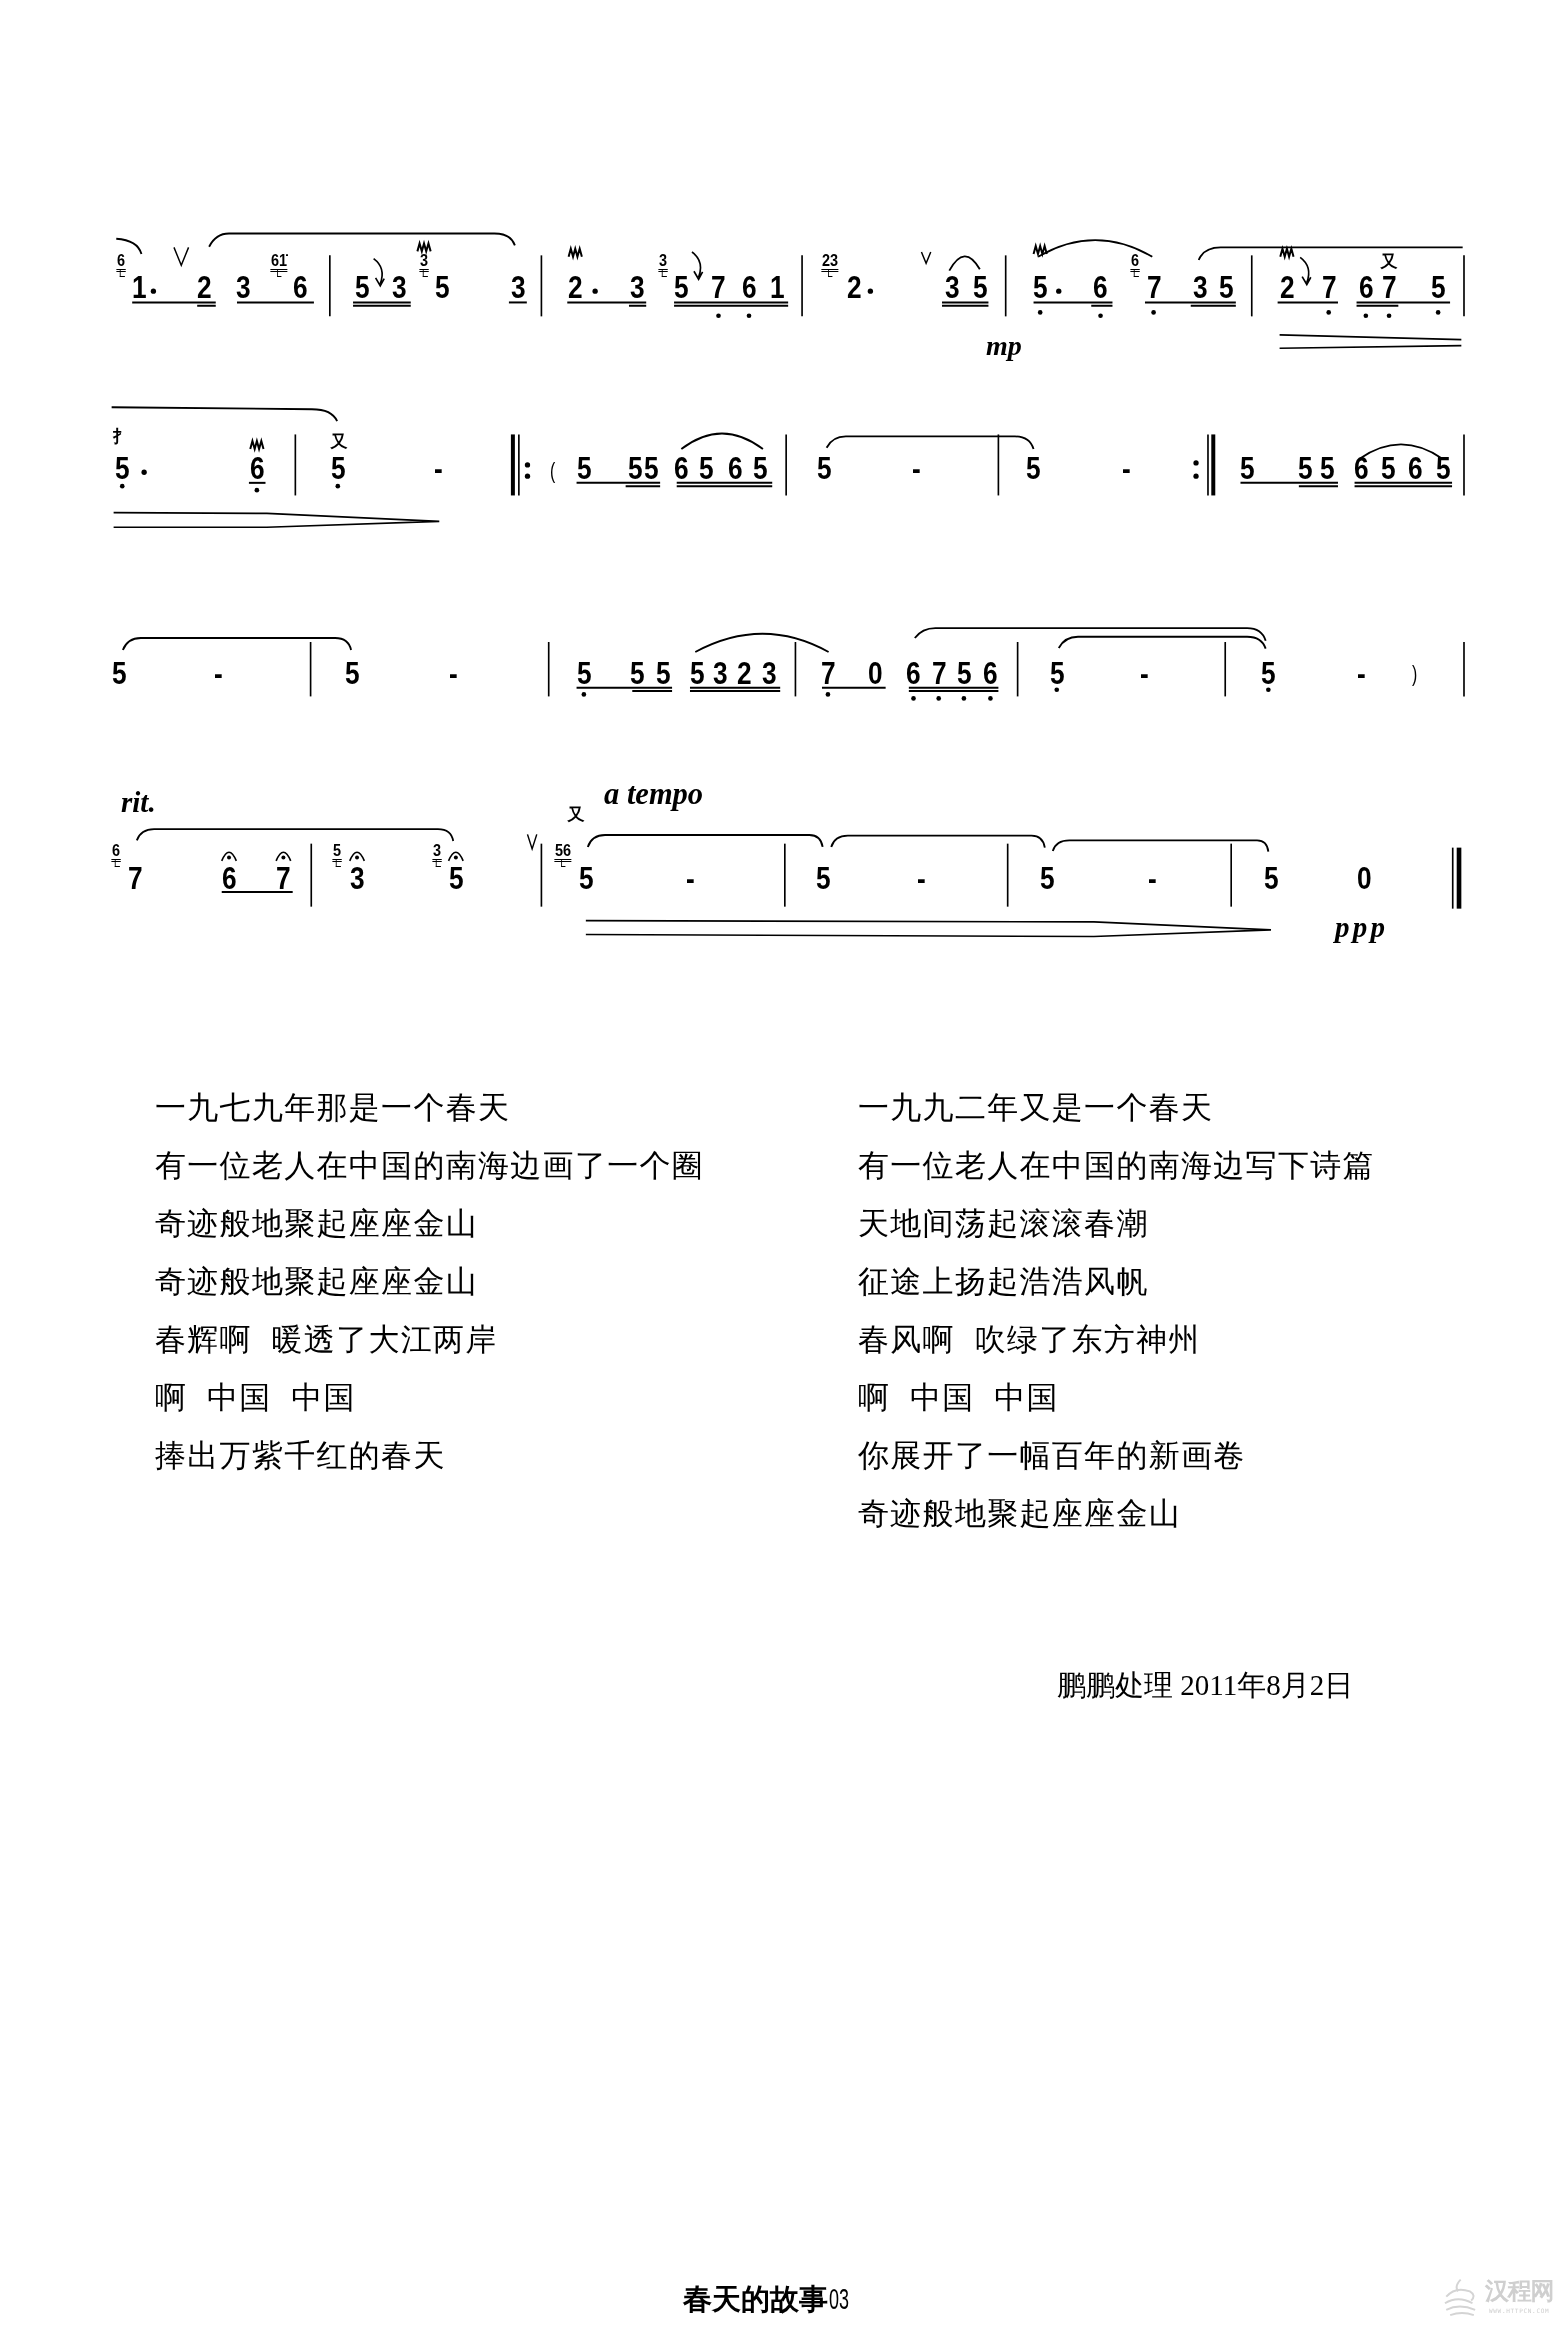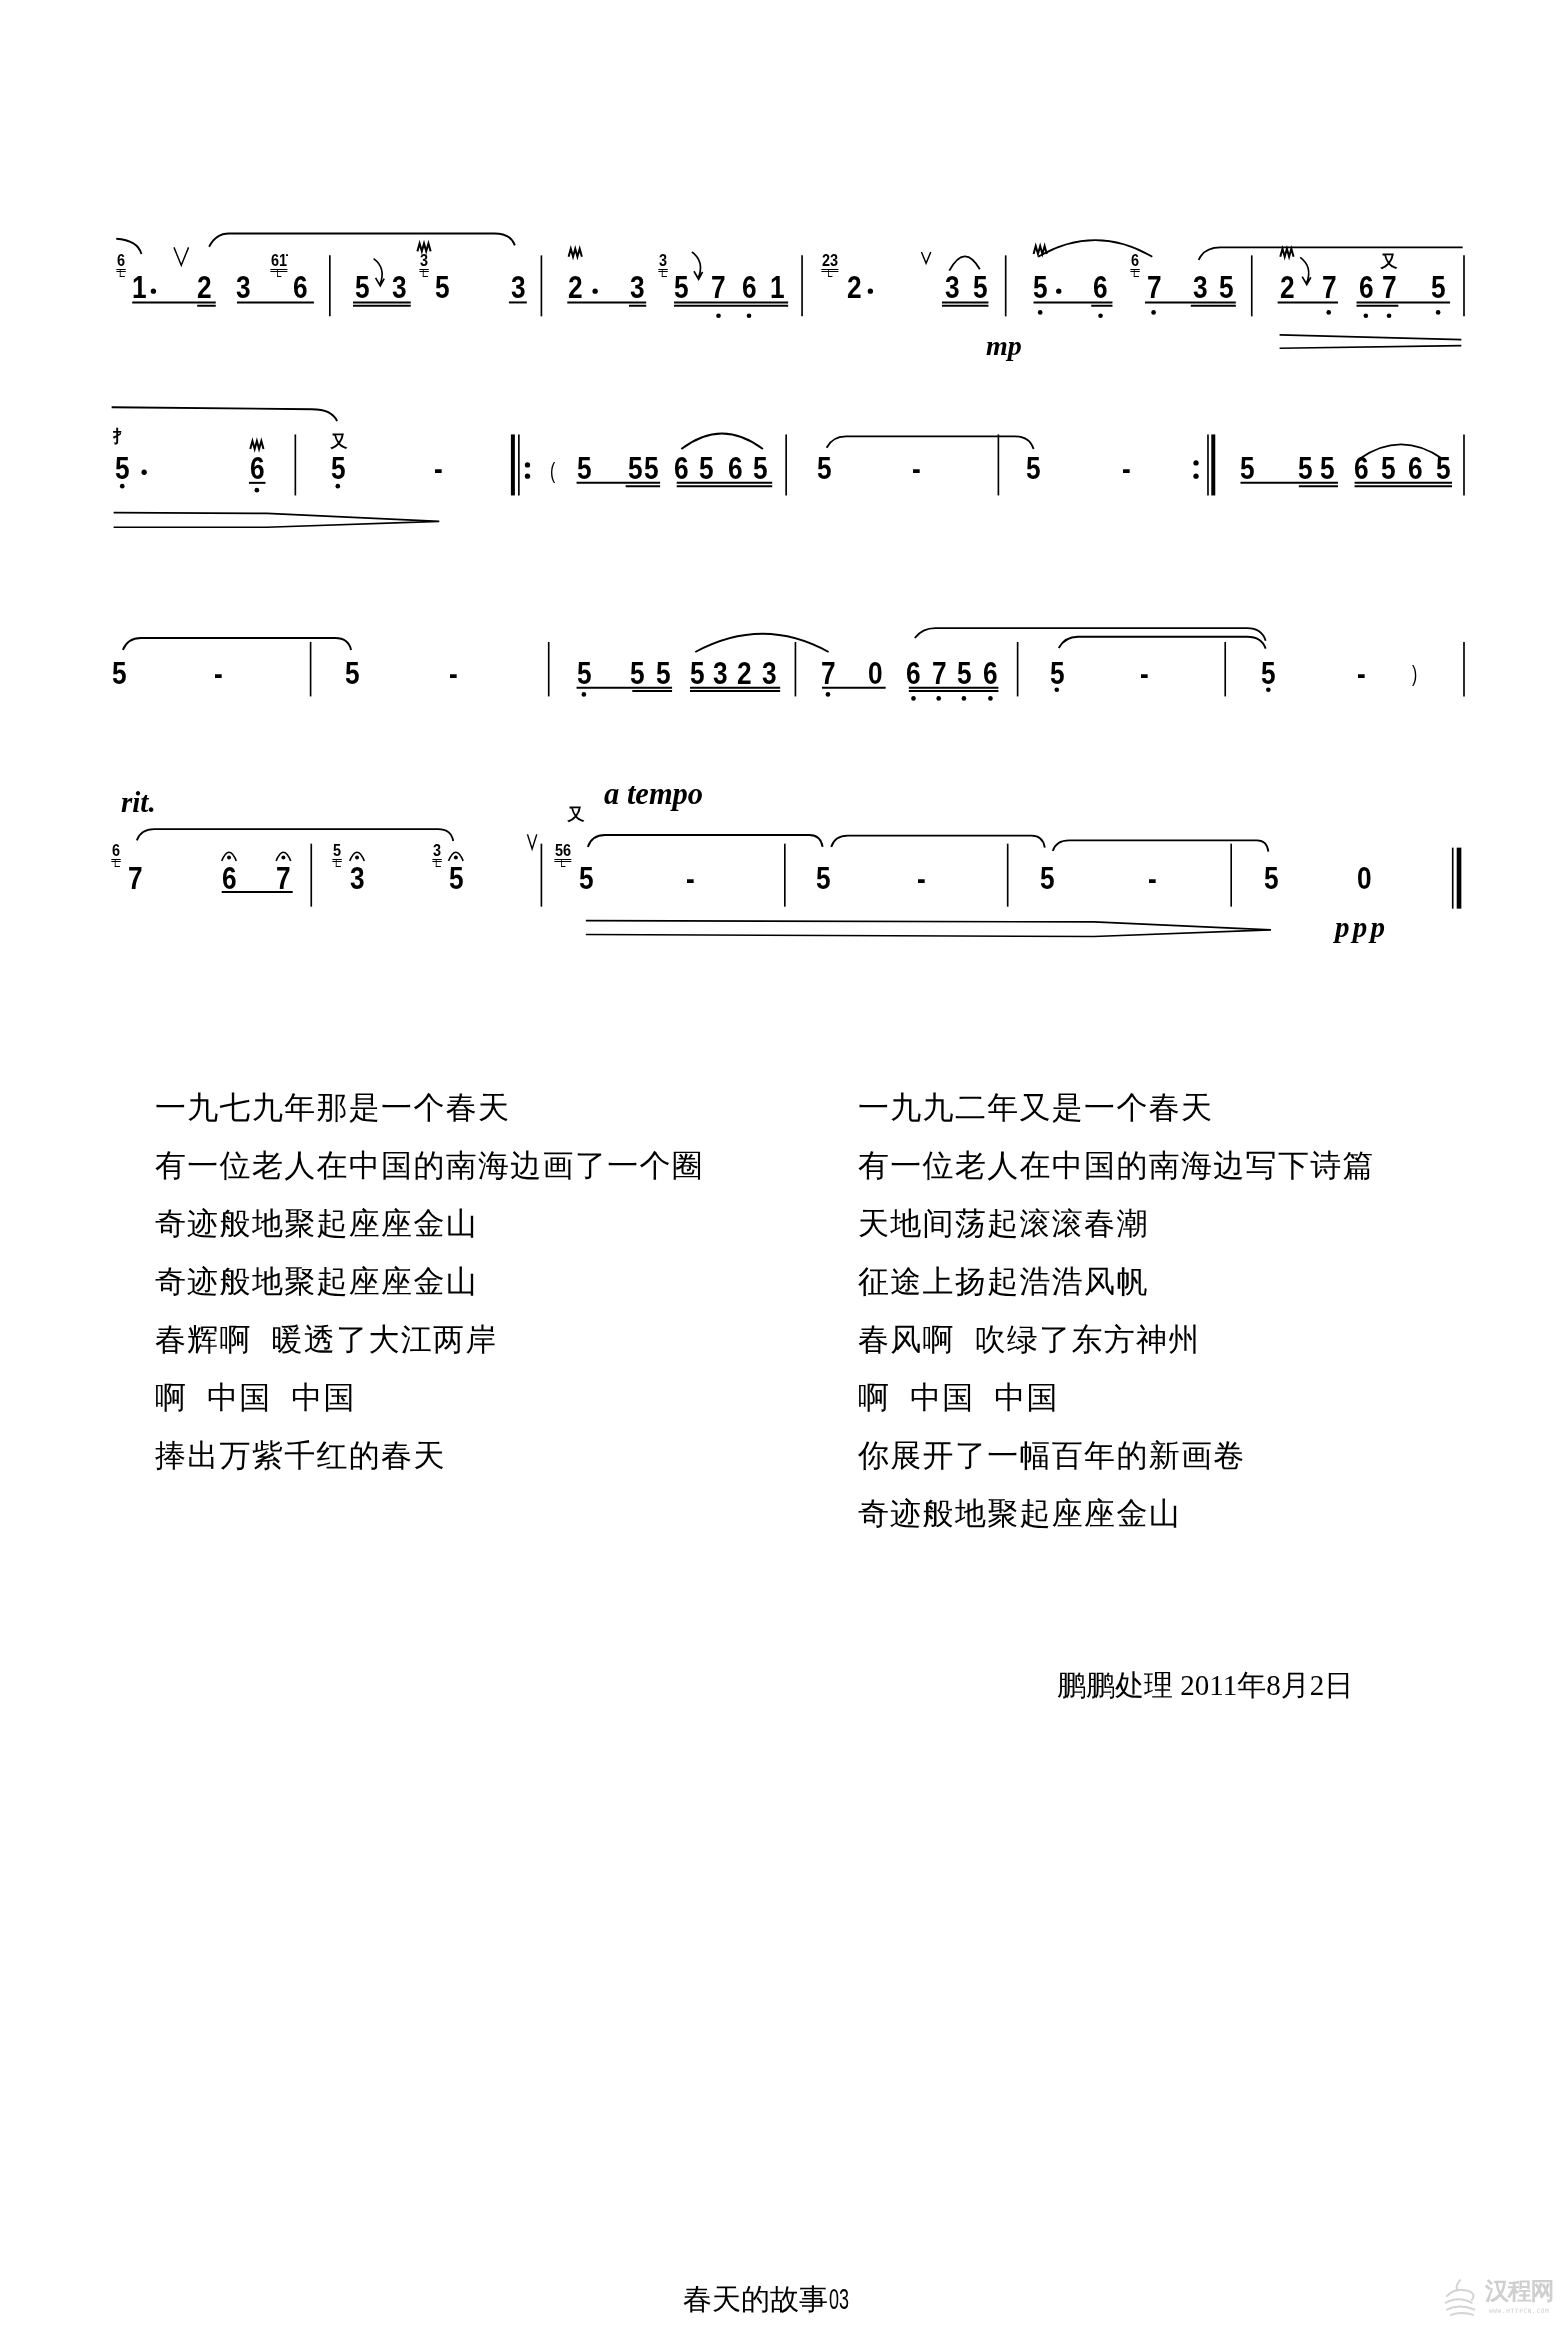--- a/index.html
+++ b/index.html
@@ -8,21 +8,21 @@
   .line-wrap{position:absolute;left:0;top:0;width:0;height:0;}
   .n{position:absolute;width:26.5px;margin-left:-13.3px;text-align:center;font:bold 32px/32px "Liberation Sans",sans-serif;transform:scaleX(.82);white-space:nowrap;}
   .g{position:absolute;font:bold 17px/17px "Liberation Sans",sans-serif;border-bottom:3.3px double #000;transform:translateX(-50%) scaleX(.85);padding:0 0.7px;white-space:nowrap;}
   .g::after{content:"";position:absolute;left:38%;top:calc(100% + 0.7px);width:4.6px;height:6.6px;border-left:1.3px solid #000;border-bottom:1.3px solid #000;}
   .mk{position:absolute;font:bold 17px/17px "DejaVu Sans",sans-serif;transform:translateX(-50%);white-space:nowrap;}
   .dyn{position:absolute;font:bold italic 28px/28px "Liberation Serif",serif;white-space:nowrap;}
   .paren{position:absolute;width:13.3px;margin-left:-6.6px;text-align:center;font:22.6px/22.6px "Liberation Sans",sans-serif;transform:scaleX(.7);}
   .lyr{position:absolute;font-family:Liberation Serif, serif;font-size:31px;line-height:58px;letter-spacing:1.3px;word-spacing:10.6px;white-space:nowrap;}
   .credit{position:absolute;left:1057px;top:1668px;font-family:"Liberation Serif",serif;font-size:29px;line-height:34px;white-space:nowrap;}
   .footer{position:absolute;left:683px;top:2282px;font-family:"DejaVu Sans",sans-serif;font-size:29px;line-height:34px;white-space:nowrap;}
-  .footer .ft{font-weight:normal;text-align:right;}
+  .footer .ft{font-weight:bold;text-align:right;}
   .footer .fp{display:inline-block;font-family:"Liberation Sans",sans-serif;font-weight:normal;transform:scaleX(.62);transform-origin:left center;margin-left:1.3px;}
   .wm{position:absolute;left:1441px;top:2277px;width:123px;height:42px;color:#cfcfcf;}
   .wm .wm-name{position:absolute;left:44px;top:1.3px;font:bold 24px/26.5px "DejaVu Sans",sans-serif;letter-spacing:-1.3px;}
   .wm .wm-url{position:absolute;left:48px;top:30.5px;font:6px/6.6px "DejaVu Sans Mono",monospace;letter-spacing:0.7px;}
   svg .st{stroke:#000;fill:none;}
 </style>
 </head>
 <body>
 
 <div id="page">

